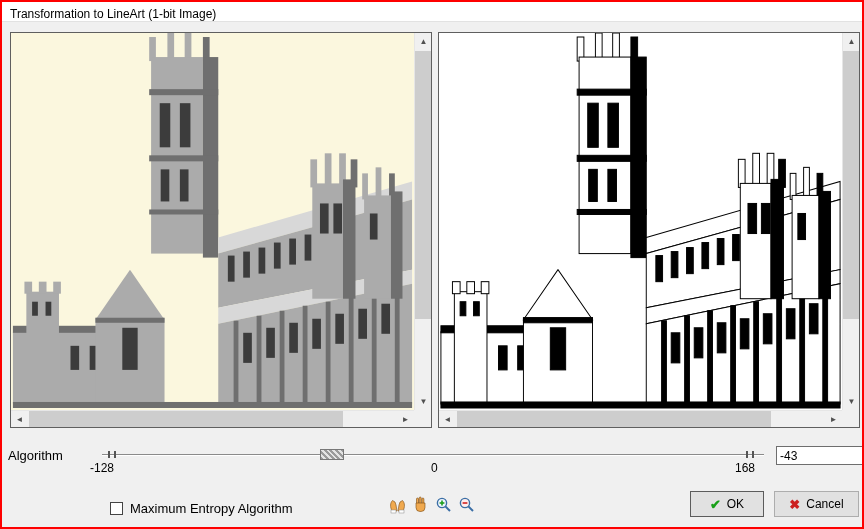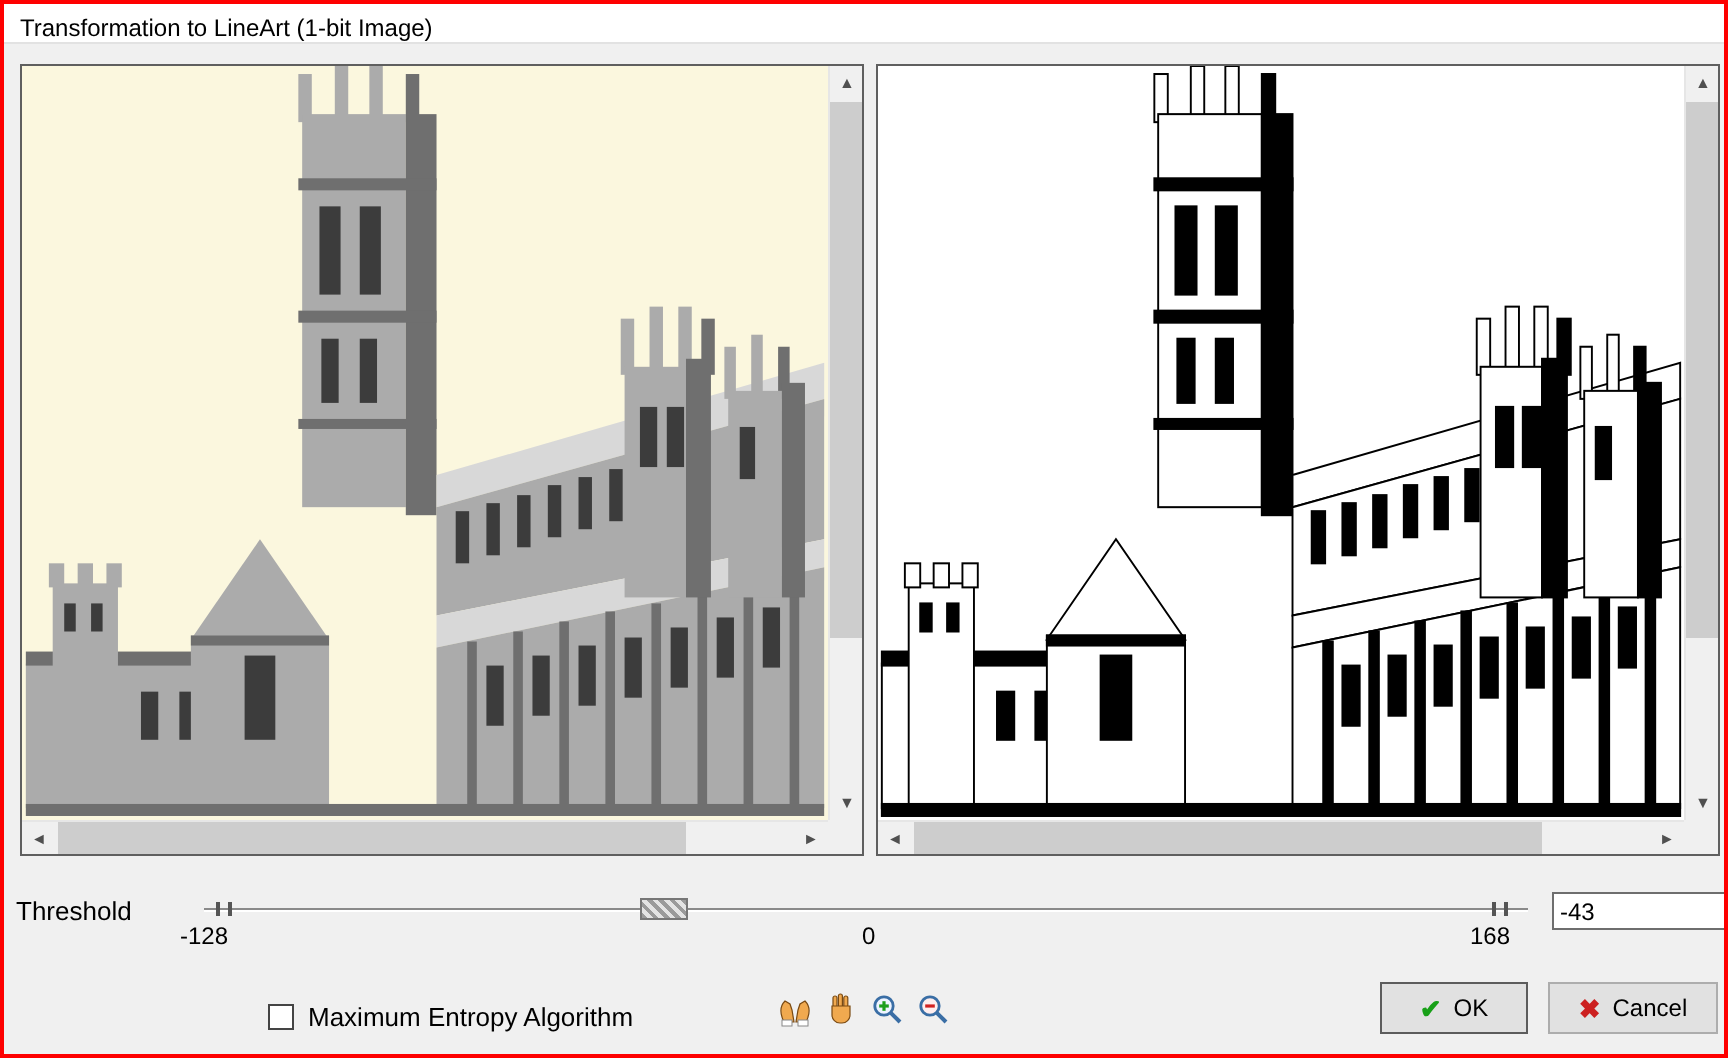--- a/index.html
+++ b/index.html
@@ -63,21 +63,21 @@
                   border:1px solid #777;
                   background:repeating-linear-gradient(45deg,#9a9a9a 0 2px,#e3e3e3 2px 4px); }
   .scale-lbl { position:absolute; top:459px; font-size:12px; }
   .scale-min { left:88px; } .scale-mid { left:429px; } .scale-max { left:733px; }
   .value-input { position:absolute; left:774px; top:444px; width:99px; height:19px;
                  border:1px solid #6e6e6e; background:#fff; padding:1px 3px;
                  font-family:"Liberation Sans", sans-serif; font-size:12px; }
 
   
   .cb-row { position:absolute; left:108px; display:flex; align-items:center; gap:7px; font-size:13px; }
-  .cb-row.r1 { top:475px; } .cb-row.r2 { top:499px;margin-left:24px; }
+  .cb-row.r1 { top:475px; } .cb-row.r2 { top:499px; }
   .cb-box { width:13px; height:13px; background:#fff; border:1px solid #444; flex:0 0 13px; }
 
   
   .tool-icons { position:absolute; left:386px; top:493px; display:flex; gap:4px; }
   .tool-icon { width:19px; height:19px; display:block; }
   .tool-icon svg { width:19px; height:19px; display:block; }
 
   
   .btn { position:absolute; top:489px; height:26px; background:#e1e1e1;
          display:flex; align-items:center; justify-content:center; gap:6px;
@@ -218,21 +218,21 @@
     <div class="sb-h">
       <div class="sb-btn">◄</div>
       <div class="sb-track">
         <div class="sb-thumb-h"></div>
       </div>
       <div class="sb-btn">►</div>
     </div>
     <div class="sb-corner"></div>
   </div>
 
-  <div class="lbl-threshold">Threshold</div>
+  <div class="lbl-threshold">Algorithm</div>
   <div class="slider-track"></div>
   <div class="tick t1"></div>
   <div class="tick t2"></div>
   <div class="tick t3"></div>
   <div class="tick t4"></div>
   <div class="slider-thumb"></div>
   <div class="scale-lbl scale-min">-128</div>
   <div class="scale-lbl scale-mid">0</div>
   <div class="scale-lbl scale-max">168</div>
   <input class="value-input" type="text" value="-43" style="">

